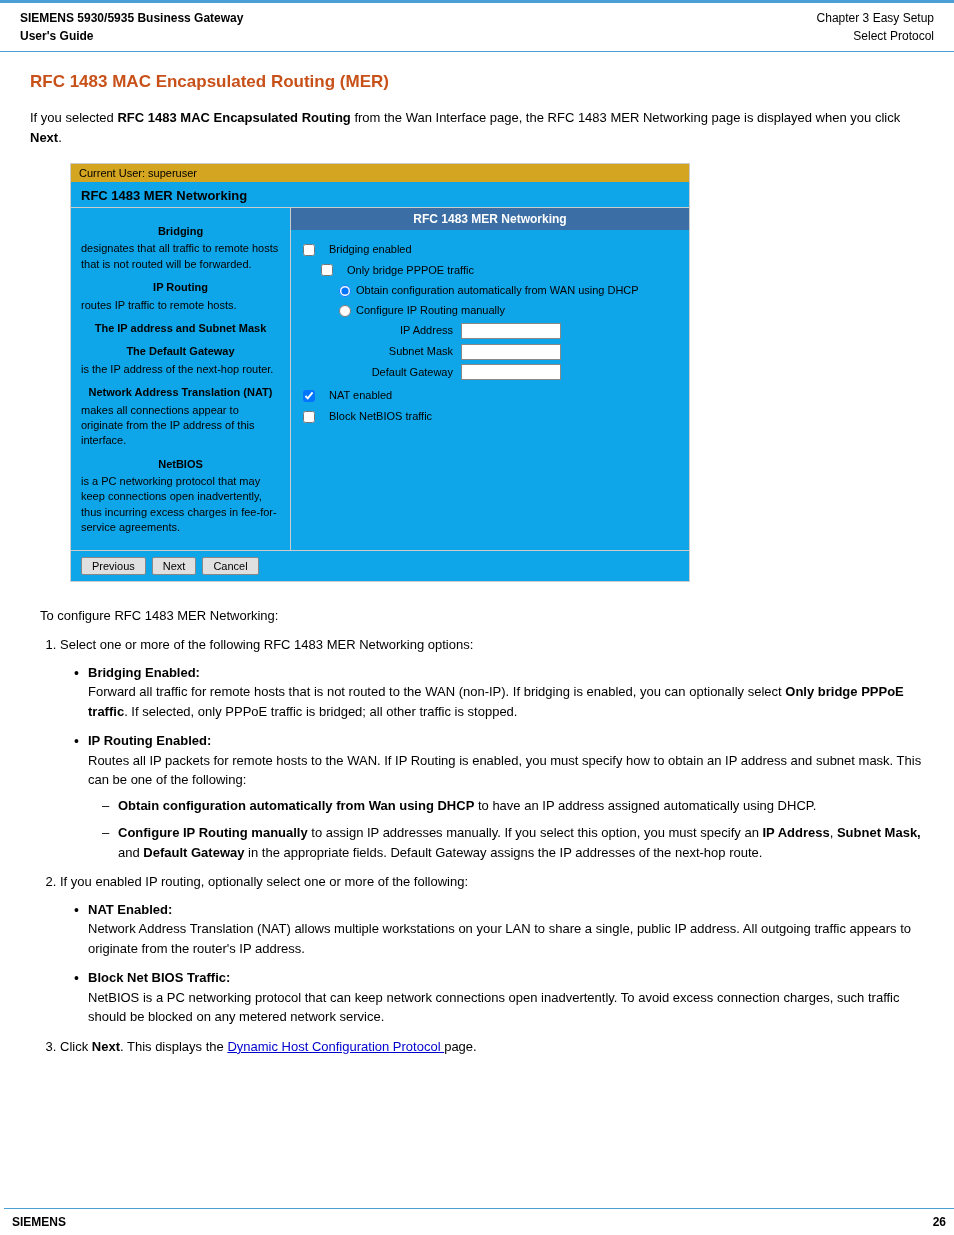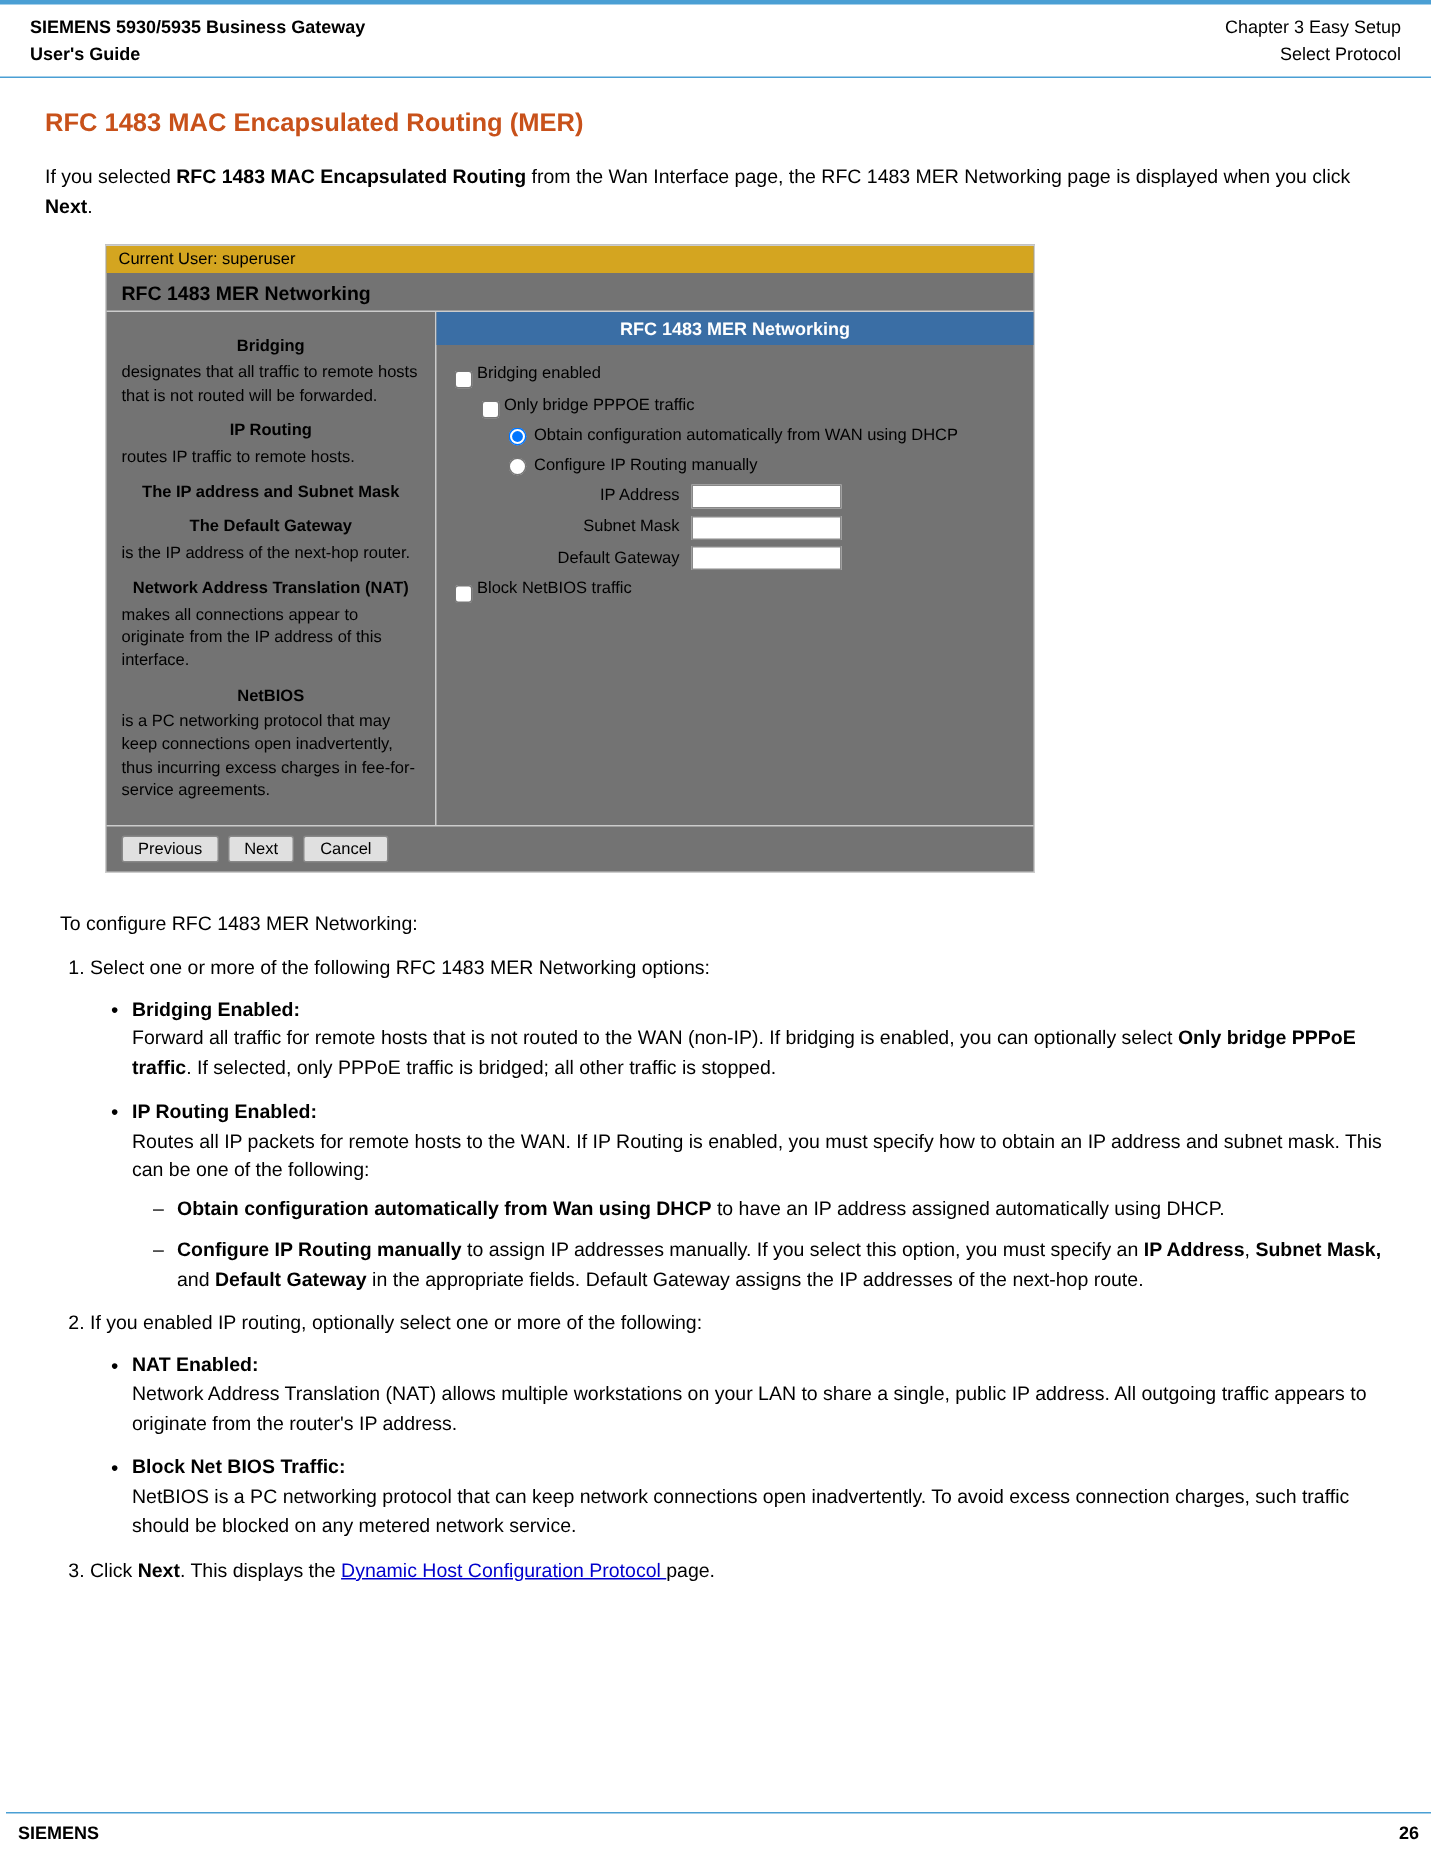--- a/index.html
+++ b/index.html
@@ -54,21 +54,21 @@
       font-size: 13px;
       margin-bottom: 16px;
       line-height: 1.5;
     }
 
     
     .screenshot-box {
       border: 1px solid #ccc;
       width: 620px;
       margin: 0 auto 24px 40px;
-      background: #737373;
+      background: #0ea5e9;
     }
     .screenshot-titlebar {
       background: #d4a520;
       padding: 3px 8px;
       font-size: 11px;
       color: #000;
     }
     .screenshot-header {
       padding: 6px 10px 4px 10px;
       font-size: 13px;
@@ -107,22 +107,22 @@
       font-weight: bold;
       padding: 4px 8px;
     }
     .right-panel-content {
       padding: 8px 12px;
       font-size: 11px;
       line-height: 1.6;
     }
     .checkbox-row {
       display: flex;
-      align-items: flex-end;
-      gap: 3px;
+      align-items: center;
+      gap: 14px;
       margin: 3px 0;
     }
     .checkbox-row.indented {
       margin-left: 18px;
     }
     .radio-row {
       display: flex;
       align-items: center;
       gap: 5px;
       margin: 2px 0;
@@ -316,20 +316,24 @@
             <label>IP Address</label>
             <input type="text" class="" style="">
           </div>
           <div class="field-row">
             <label>Subnet Mask</label>
             <input type="text" style="">
           </div>
           <div class="field-row">
             <label>Default Gateway</label>
             <input type="text" style="">
+          </div>
+          <div class="checkbox-row" style="margin-top:6px;">
+            <input type="checkbox" class="checkbox-input" checked="" style="">
+            <span>NAT enabled</span>
           </div>
           <div class="checkbox-row">
             <input type="checkbox" class="checkbox-input" style="">
             <span>Block NetBIOS traffic</span>
           </div>
         </div>
       </div>
     </div>
 
     <div class="screenshot-footer">

